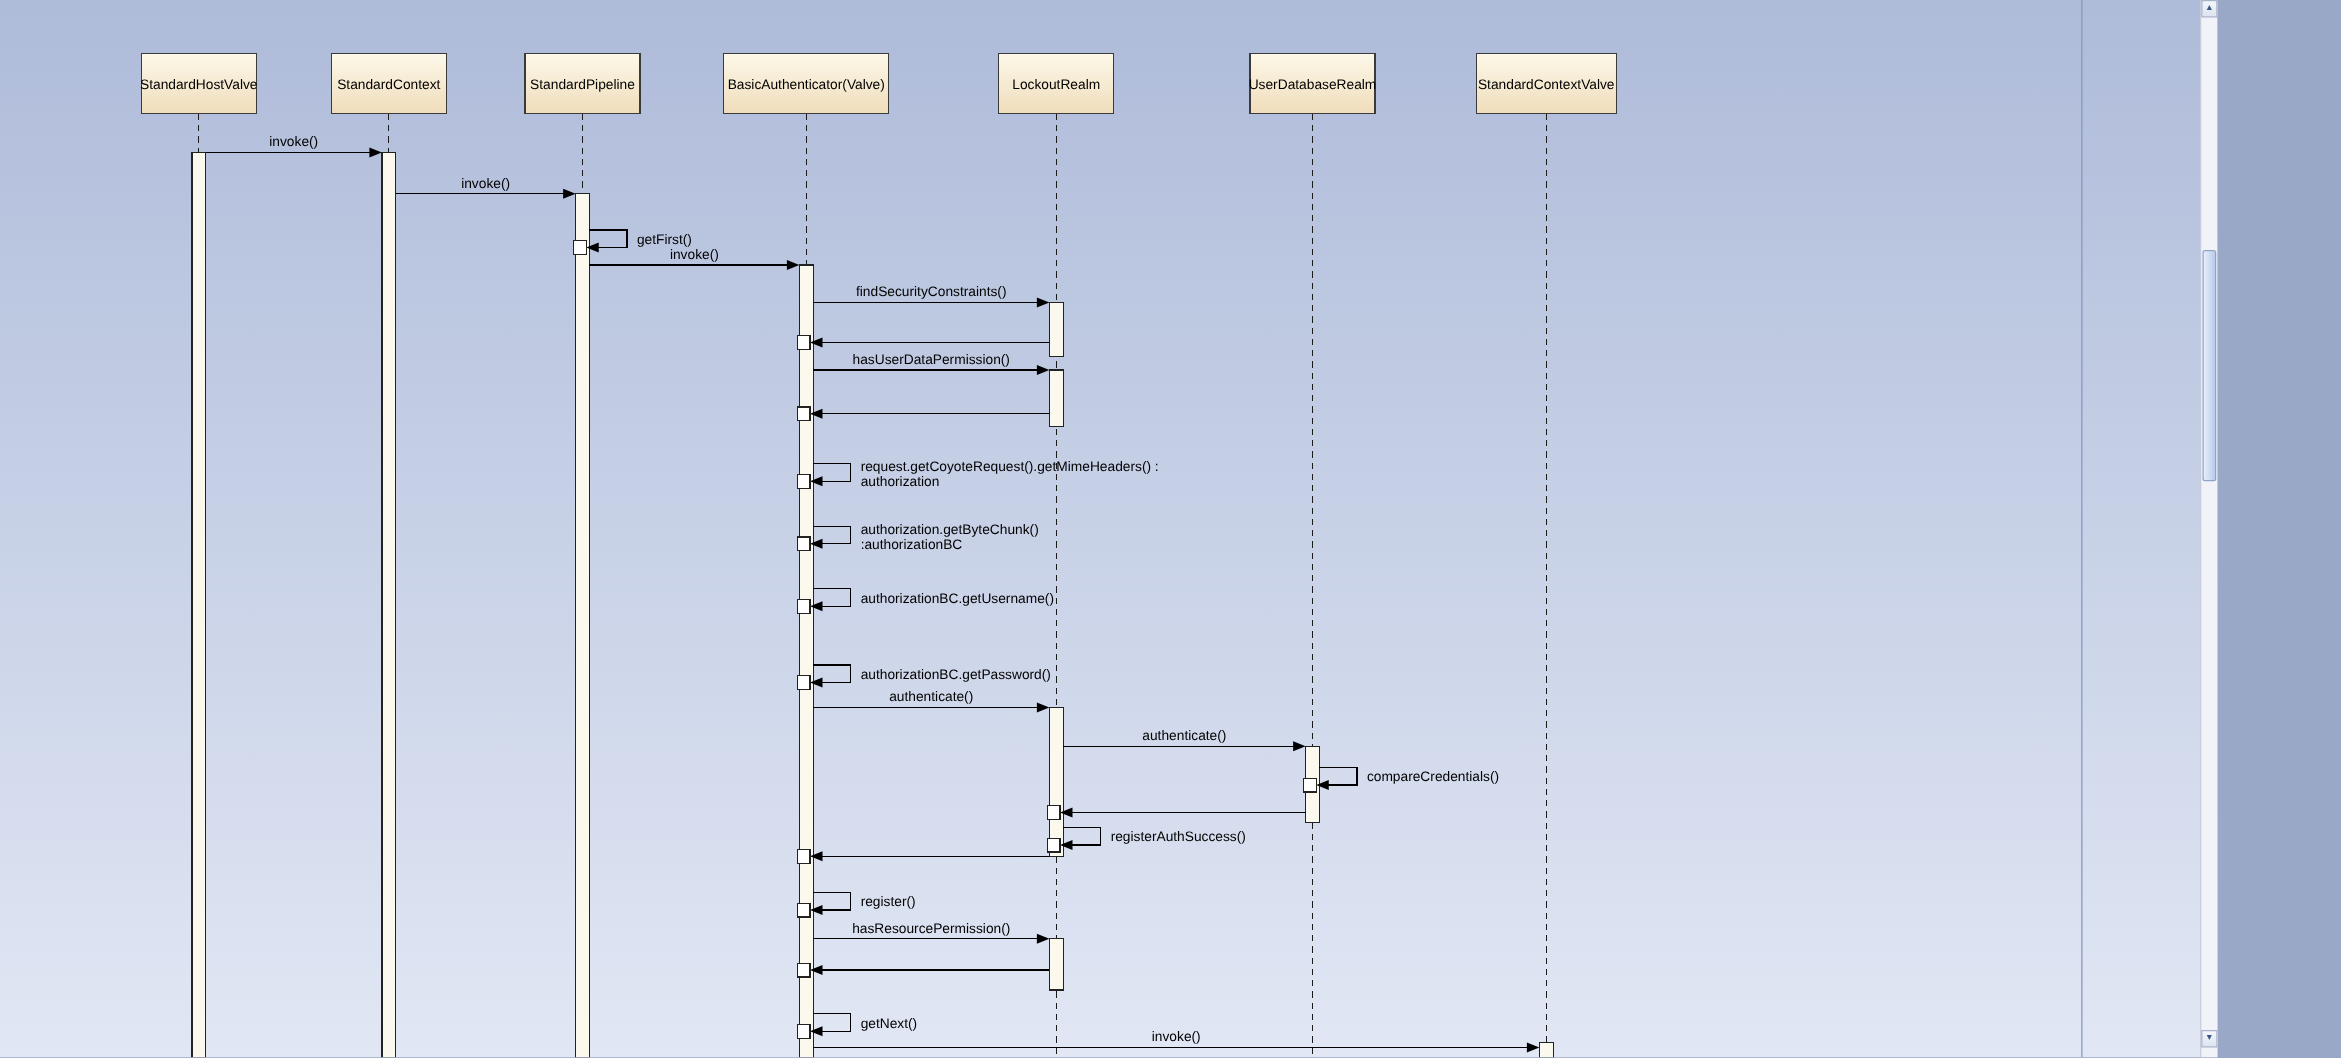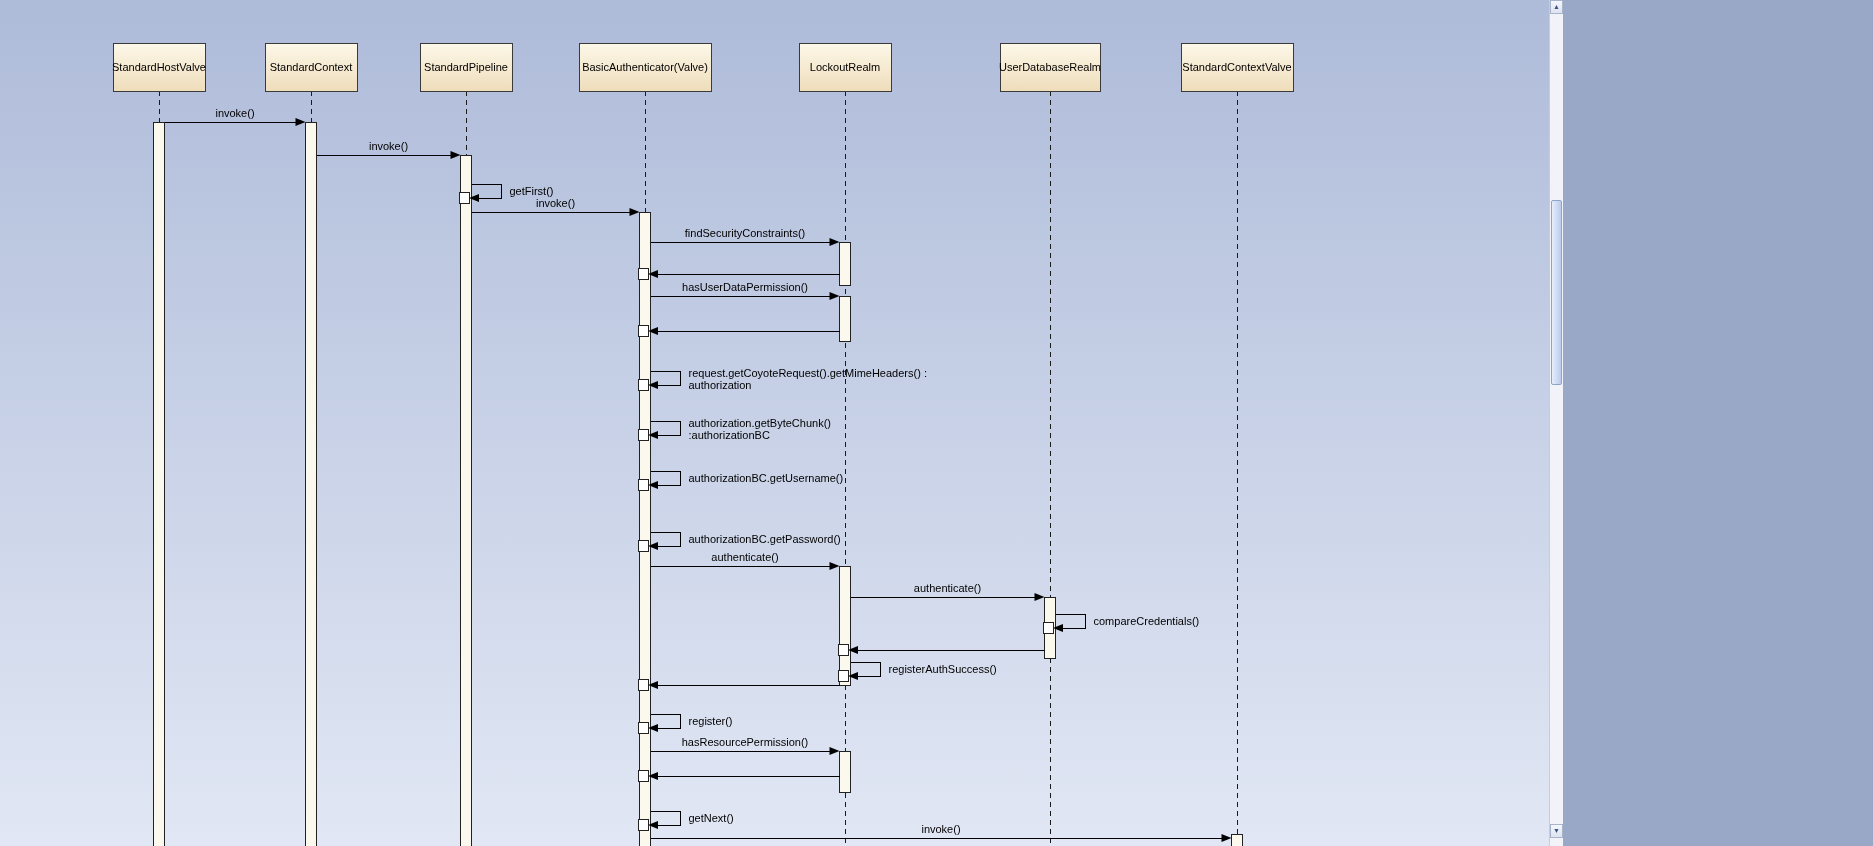--- a/index.html
+++ b/index.html
@@ -1,17 +1,17 @@
 <!DOCTYPE html>
 <html><head>
 <meta charset="utf-8">
 <style>
   html,body{margin:0;padding:0;background:#9aa8c8}
   body{font-family:"Liberation Sans",sans-serif}
-  #canvas{position:relative;width:1563px;height:846px;overflow:hidden;background:linear-gradient(#aebbd9,#e1e7f4)}
+  #canvas{position:relative;width:1774px;height:846px;overflow:hidden;background:linear-gradient(#aebbd9,#e1e7f4)}
   #diagram-svg{position:absolute;left:0;top:0;display:block}
   #diagram-svg text{font-family:"Liberation Sans","DejaVu Sans",sans-serif}
   #page-line{position:absolute;top:0;left:1665px;width:1px;height:100%;background:#8696bb}
   #vscroll{position:absolute;top:0;right:0;width:14px;height:846px;background:#f1f3f8;border-left:1px solid #c6ccd9;box-sizing:border-box}
   .sb-btn{position:absolute;left:0;width:13px;height:14px;background:linear-gradient(#f4f7fc,#dde4f0);border:1px solid #a9b3c9;box-sizing:border-box;font-size:7px;line-height:12px;text-align:center;color:#3c5583;cursor:default;user-select:none}
   #sb-up{top:0}
   #sb-down{top:824px}
   #sb-thumb{position:absolute;left:1px;width:11px;top:200px;height:185px;background:linear-gradient(90deg,#e8eefb,#b9cbec);border:1px solid #8fa3c7;border-radius:2px;box-sizing:border-box}
 </style>
 </head>

